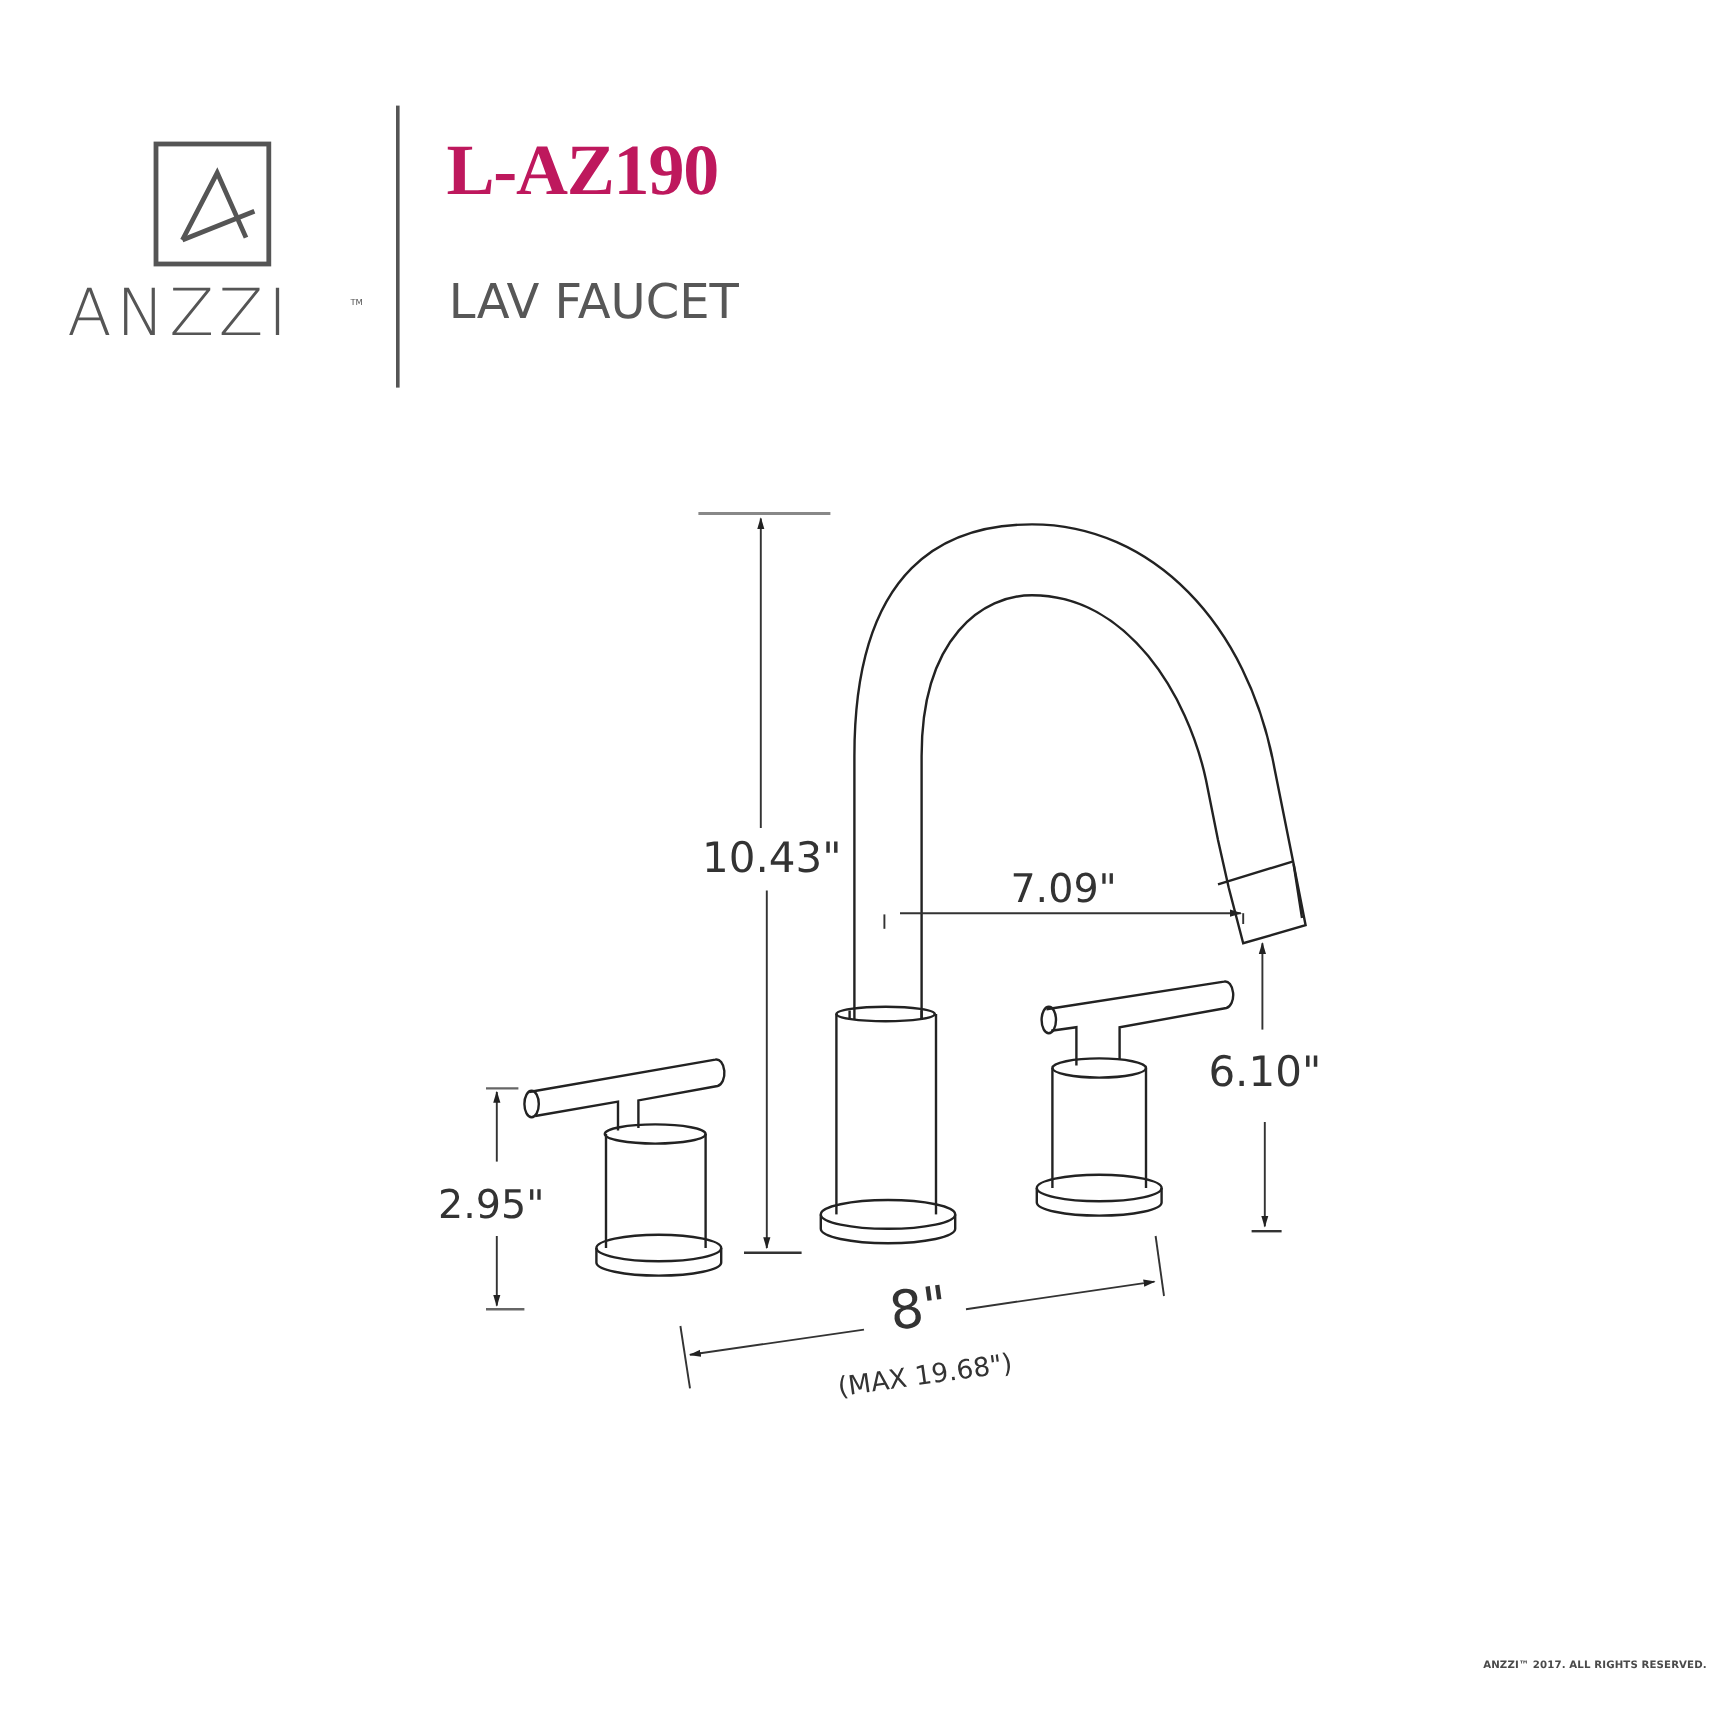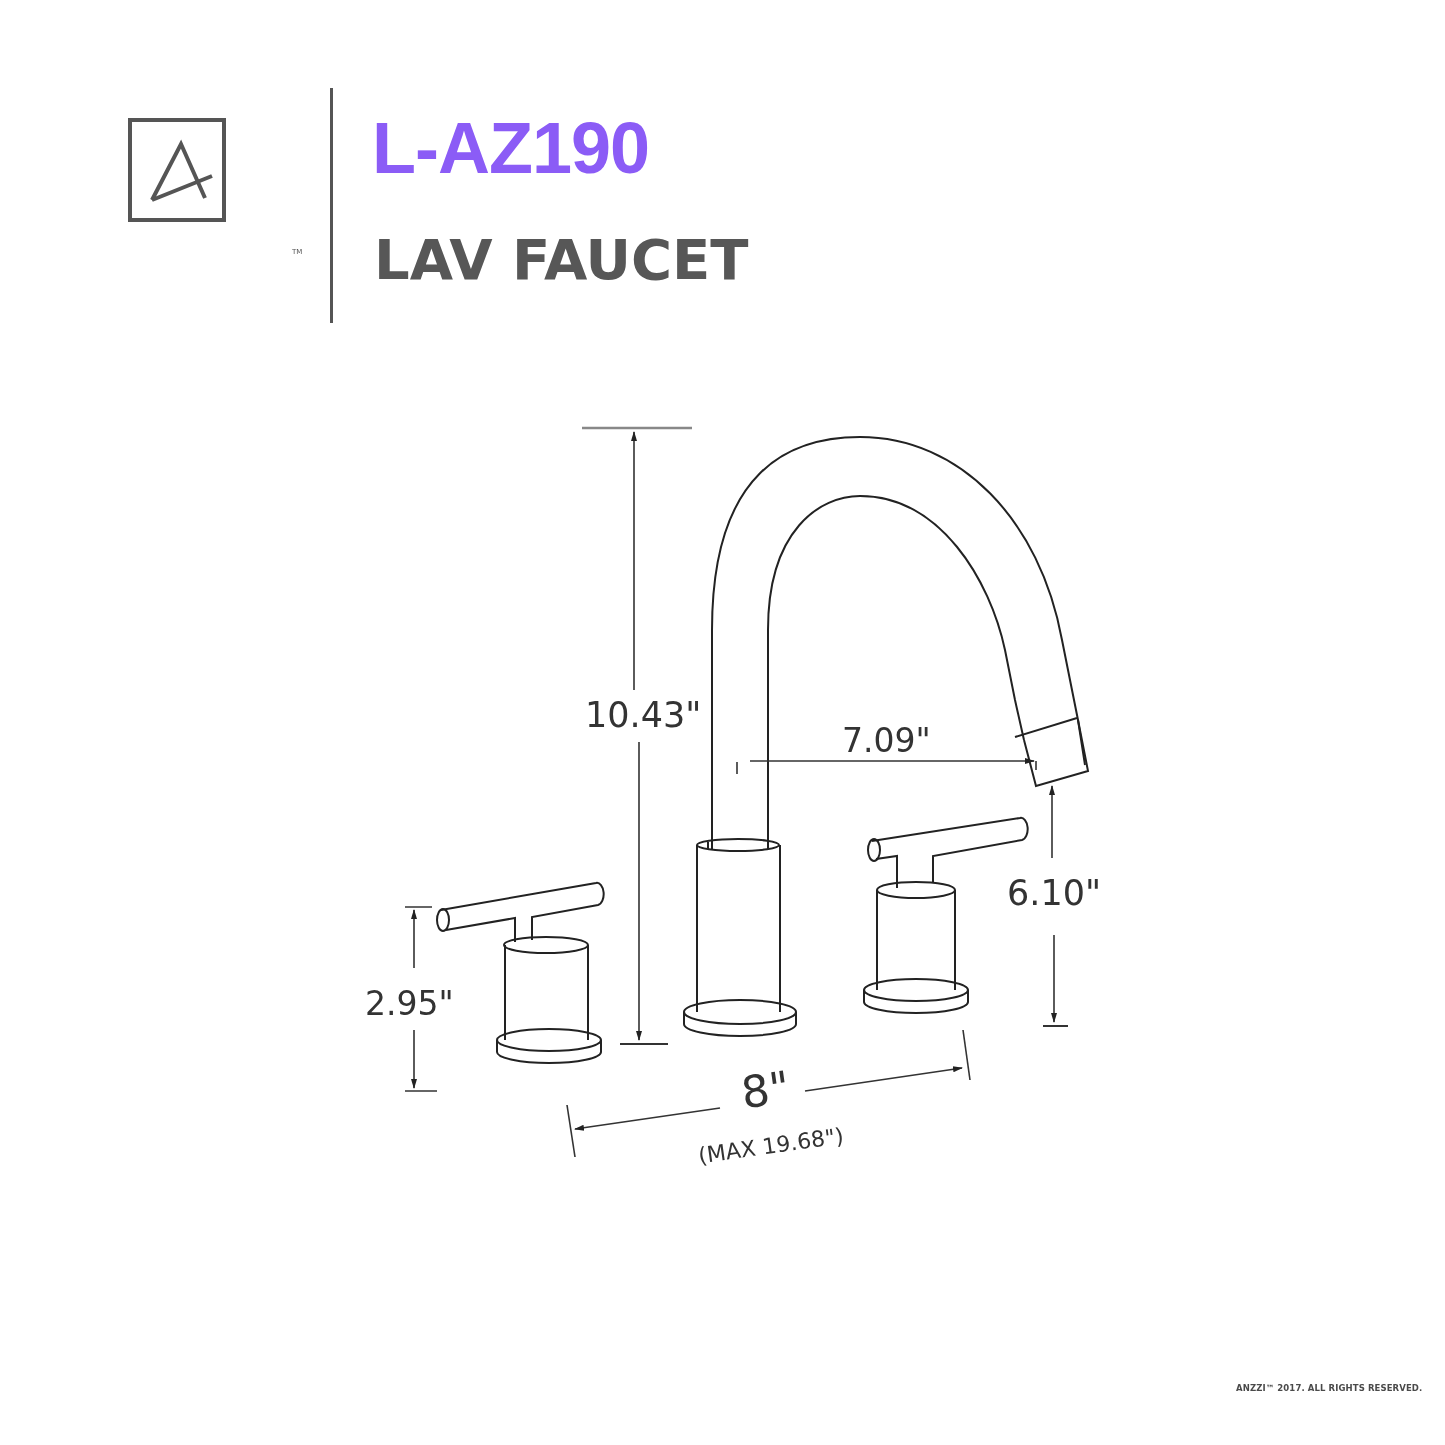--- a/index.html
+++ b/index.html
@@ -2,36 +2,37 @@
 <html><head>
 <meta charset="utf-8">
 <style>
   html, body { margin: 0; padding: 0; background: #ffffff; }
   body { width: 1445px; height: 1445px; position: relative; overflow: hidden; font-family: "DejaVu Sans", sans-serif; }
   .logo { position: absolute; left: 56px; top: 116px; width: 240px; height: 185px; }
   .logo-box { position: absolute; left: 72px; top: 2px; width: 98px; height: 104px; border: 4px solid #555555; box-sizing: border-box; }
   .logo-word { position: absolute; left: 0; top: 118px; font-family: "DejaVu Sans", sans-serif; font-weight: 300; font-size: 54px; letter-spacing: 4px; color: #555555; line-height: 1; }
   .logo-tm { position: absolute; left: 236px; top: 132px; font-size: 7px; color: #555555; }
   .divider { position: absolute; left: 330px; top: 88px; width: 3px; height: 235px; background: #555555; }
-  .title { position: absolute; left: 372px; top: 112px; font-family: Liberation Sans, sans-serif; font-weight: bold; font-size: 72px; color: #8b5cf6; line-height: 1; letter-spacing: -1px; }
-  .subtitle { position: absolute; left: 374px; top: 232px; font-family: "DejaVu Sans", sans-serif; font-weight: bold; font-size: 56px; color: #575757; line-height: 1; letter-spacing: 0px; }
+  .title { position: absolute; left: 372px; top: 112px; font-family: Liberation Serif, serif; font-weight: bold; font-size: 60px; color: #be185d; line-height: 1; letter-spacing: -1px; }
+  .subtitle { position: absolute; left: 374px; top: 232px; font-family: "DejaVu Sans", sans-serif; font-weight: normal; font-size: 40px; color: #575757; line-height: 1; letter-spacing: 0px; }
   .drawing { position: absolute; left: 0; top: 0; width: 1445px; height: 1445px; }
   .dim { font-family: "DejaVu Sans", sans-serif; fill: #333333; }
   .copyright { position: absolute; left: 1216px; top: 1383px; font-family: "DejaVu Sans", sans-serif; font-weight: bold; font-size: 8.5px; color: #4a4a4a; letter-spacing: 0.1px; margin-left: 20px; }
 </style>
 </head>
 <body>
 
 <div class="logo">
   <div class="logo-box">
     <svg width="90" height="96" viewBox="0 0 90 96" style="position:absolute;left:0;top:0;">
       <polyline points="20,78 49,22 73,76" fill="none" stroke="#555555" stroke-width="4" stroke-linejoin="miter"></polyline>
       <line x1="20" y1="78" x2="80" y2="54" stroke="#555555" stroke-width="4"></line>
     </svg>
   </div>
+  <div class="logo-word">ANZZI</div>
   <div class="logo-tm">TM</div>
 </div>
 
 <div class="divider"></div>
 
 <div class="title">L-AZ190</div>
 <div class="subtitle">LAV FAUCET</div>
 
 <svg class="drawing" viewBox="0 0 1445 1445" xmlns="http://www.w3.org/2000/svg">
   <defs>

